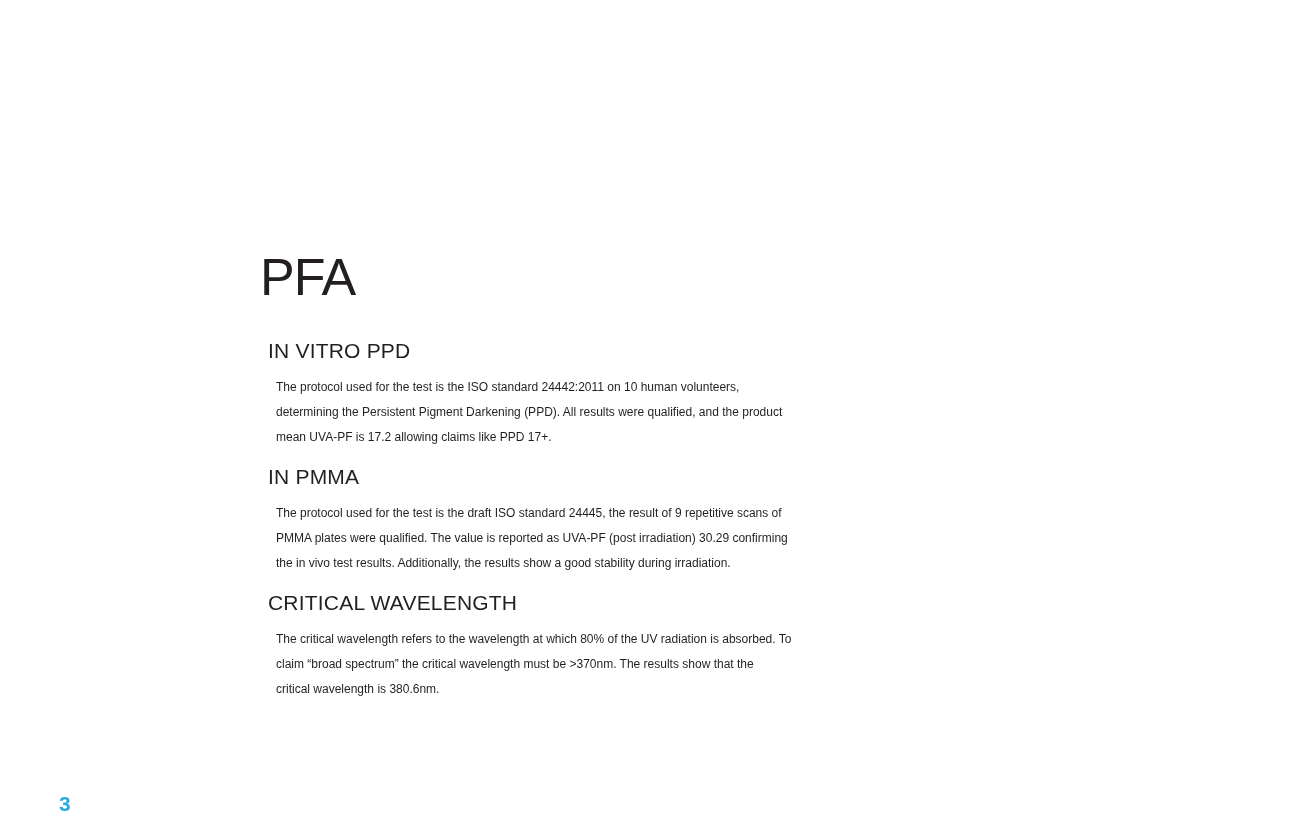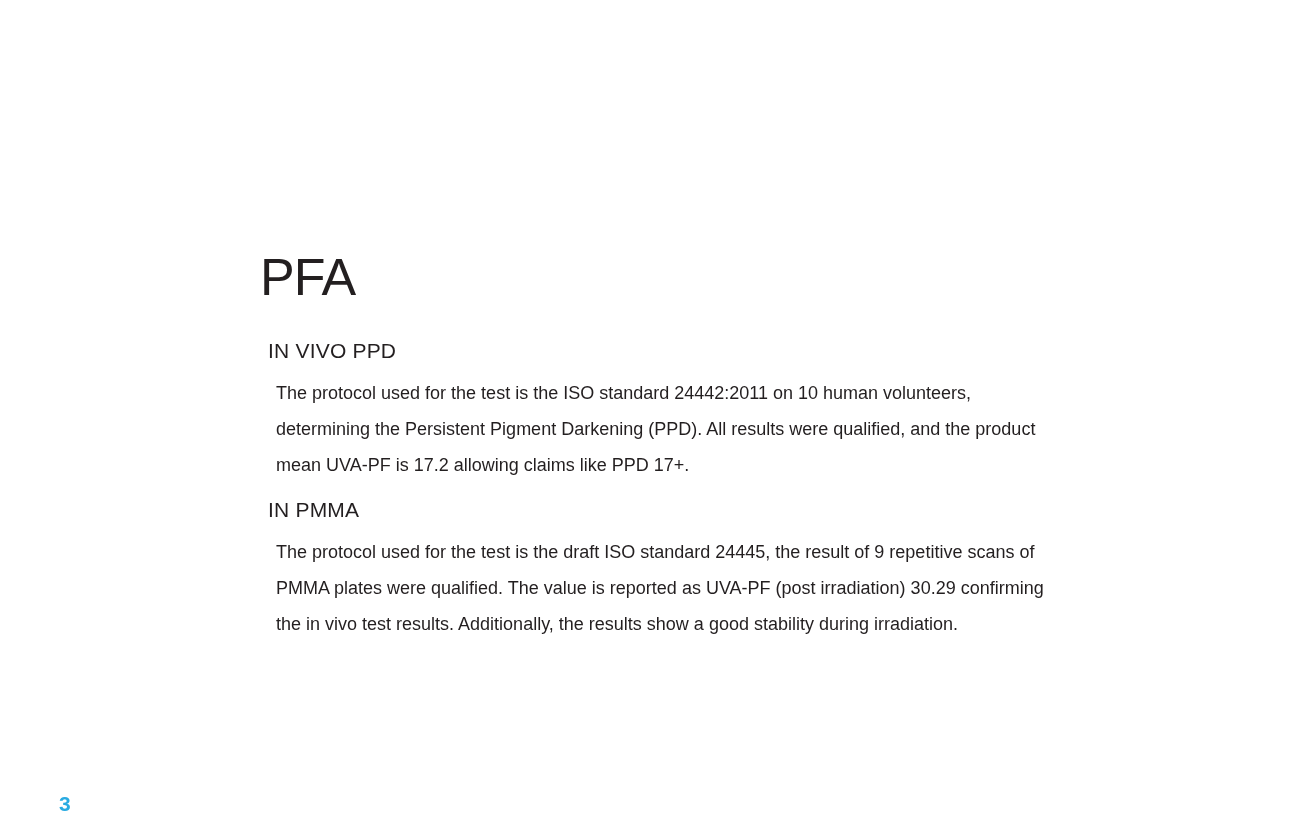--- a/index.html
+++ b/index.html
@@ -28,51 +28,55 @@
   }
   .section-heading {
     font-size: 21px;
     font-weight: 400;
     letter-spacing: 0.2px;
     line-height: 25px;
     margin: 14px 0 12px 0;
     color: var(--text, #231F20);
   }
   .section-body {
-    font-size: 18px;
-    line-height: 36px;
+    font-size: 12px;
+    line-height: 25px;
     white-space: pre-line;
     color: var(--text, #231F20);
   }
   .page-number {
     position: absolute;
     left: 35px;
     top: 768px;
     font-size: 21px;
     font-weight: 700;
     color: var(--accent, #29ABE2);
   }
 </style>
 </head>
 <body style="background: rgb(255, 255, 255);">
 
 <main class="content">
   <h1 class="doc-title">PFA</h1>
 
   <section>
-    <h2 class="section-heading">IN VIVO PPD</h2>
+    <h2 class="section-heading">IN VITRO PPD</h2>
     <p class="section-body">The protocol used for the test is the ISO standard 24442:2011 on 10 human volunteers,
 determining the Persistent Pigment Darkening (PPD). All results were qualified, and the product
 mean UVA-PF is 17.2 allowing claims like PPD 17+.</p>
   </section>
 
   <section>
     <h2 class="section-heading">IN PMMA</h2>
     <p class="section-body">The protocol used for the test is the draft ISO standard 24445, the result of 9 repetitive scans of
 PMMA plates were qualified. The value is reported as UVA-PF (post irradiation) 30.29 confirming
 the in vivo test results. Additionally, the results show a good stability during irradiation.</p>
   </section>
 
   <section>
+    <h2 class="section-heading">CRITICAL WAVELENGTH</h2>
+    <p class="section-body">The critical wavelength refers to the wavelength at which 80% of the UV radiation is absorbed. To
+claim “broad spectrum” the critical wavelength must be &gt;370nm. The results show that the
+critical wavelength is 380.6nm.</p>
   </section>
 </main>
 
 <div class="page-number">3</div>
 
 </body></html>

